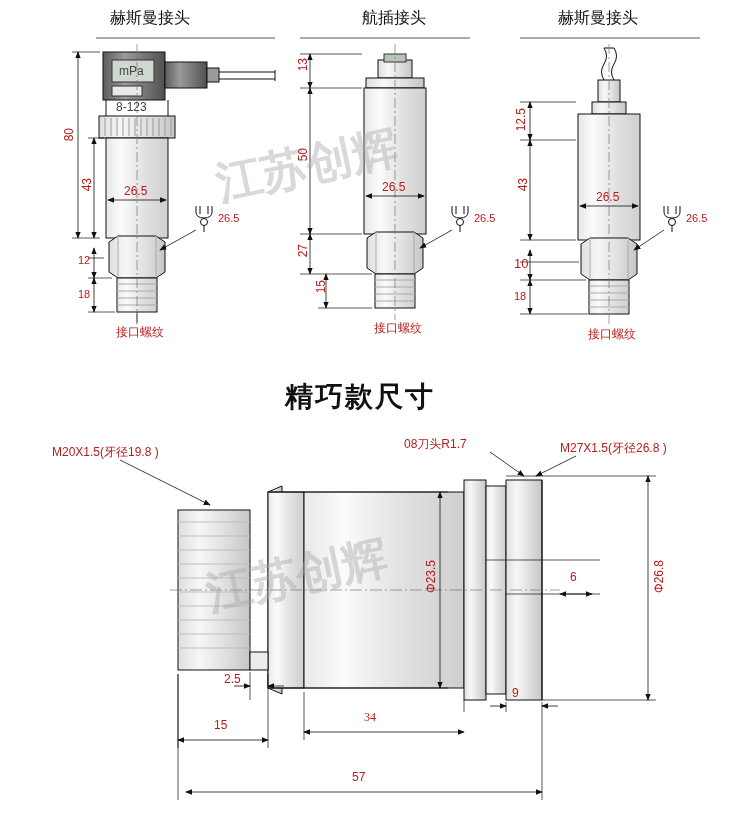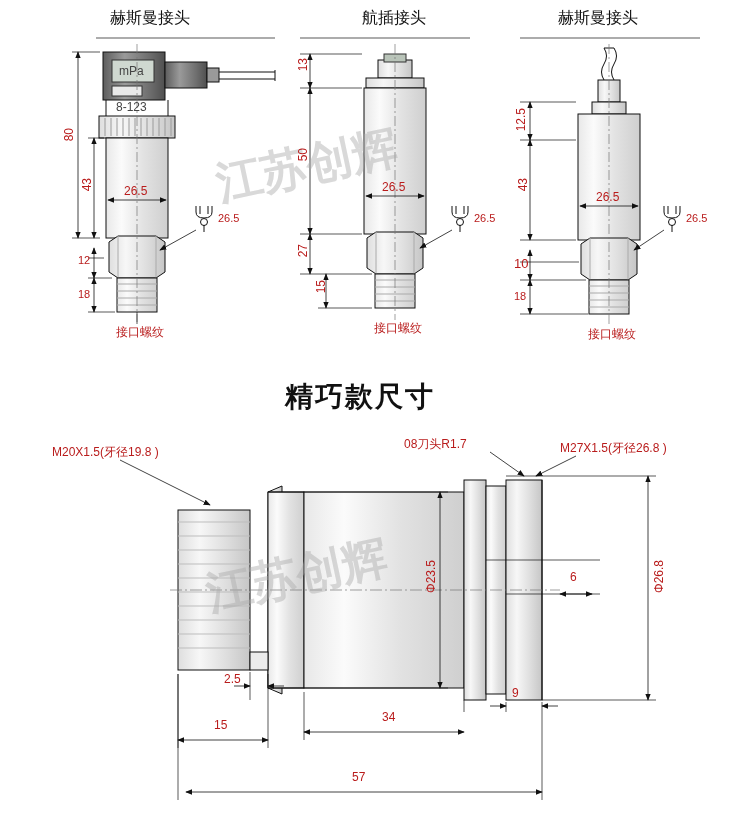--- a/index.html
+++ b/index.html
@@ -362,14 +362,14 @@
 <div class="lbl" style="left:52px;top:444px;">M20X1.5(牙径19.8 )</div>
 <div class="lbl" style="left:404px;top:436px;">08刀头R1.7</div>
 <div class="lbl" style="left:560px;top:440px;">M27X1.5(牙径26.8 )</div>
 
 <div class="lbl vert" style="left:424px;top:560px;">Φ23.5</div>
 <div class="lbl vert" style="left:652px;top:560px;">Φ26.8</div>
 <div class="lbl" style="left:570px;top:570px;">6</div>
 <div class="lbl" style="left:224px;top:672px;">2.5</div>
 <div class="lbl" style="left:214px;top:718px;">15</div>
 <div class="lbl" style="left:512px;top:686px;">9</div>
-<div class="lbl" style="left:382px;top:710px;">34</div>
+<div class="lbl" style="left:364px;top:710px;font-family:Liberation Serif, serif;">34</div>
 <div class="lbl" style="left:352px;top:770px;">57</div>
 
 </body></html>

